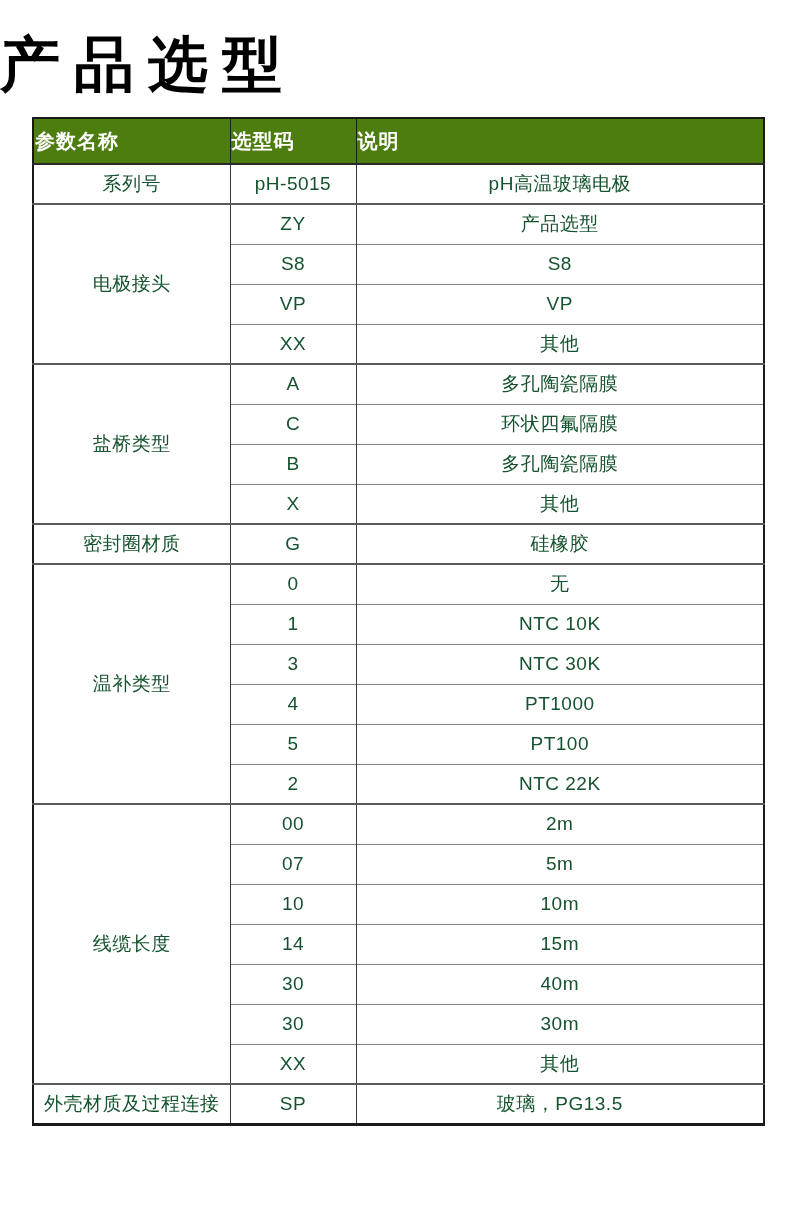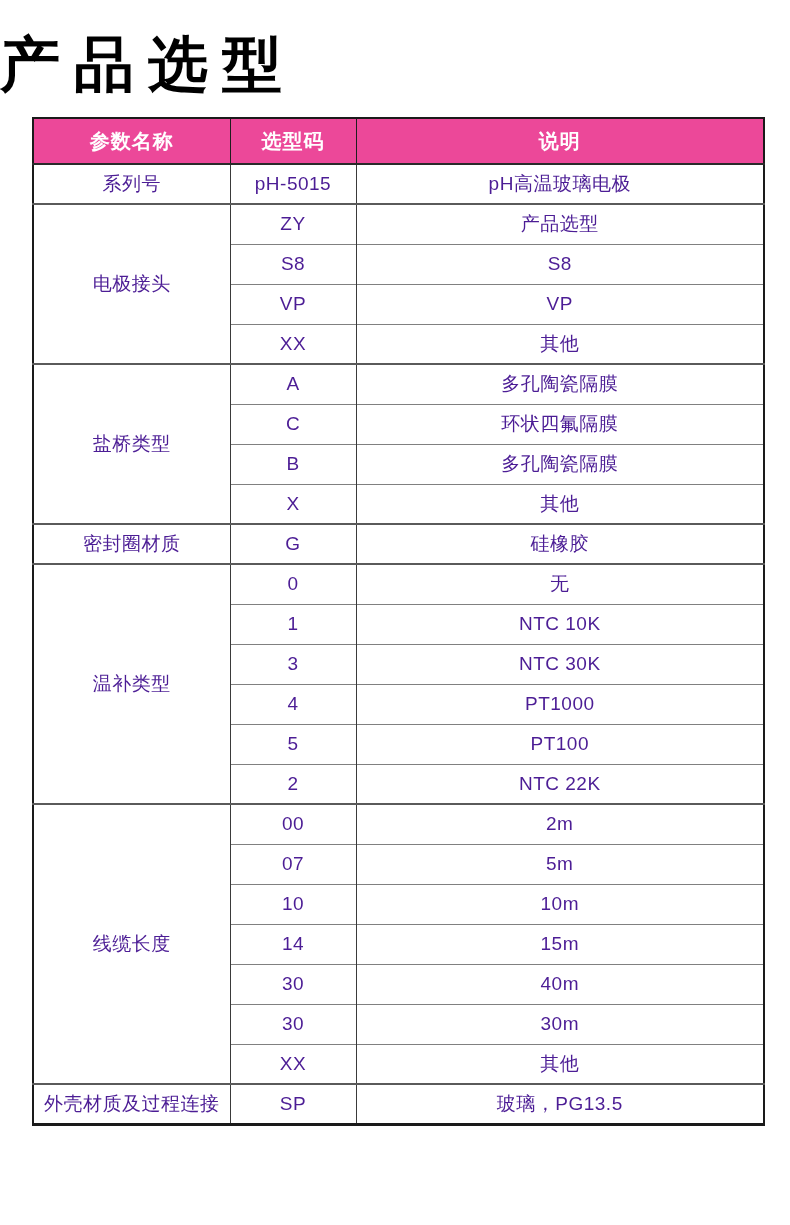--- a/index.html
+++ b/index.html
@@ -26,35 +26,35 @@
     width: 731px;
     border-collapse: collapse;
     table-layout: fixed;
     border: 2px solid #1a1a1a;
     border-bottom-width: 3px;
   }
   col.c1 { width: 197px; }
   col.c2 { width: 126px; }
   col.c3 { width: 408px; }
   th {
-    background: #ec4899;
+    background: #4d7c0f;
     color: #ffffff;
     font-size: 20px;
     font-weight: 700;
     height: 46px;
-    text-align: center;
+    text-align: left;
     vertical-align: middle;
     border-left: 1px solid #1f1f1f;
     border-bottom: 2px solid #2a2a2a;
     letter-spacing: 1px;
   }
   td {
     height: 40px;
     font-size: 19px;
-    color: #4c1d95;
+    color: #14532d;
     text-align: center;
     vertical-align: middle;
     border-left: 1px solid #3a3a3a;
     border-top: 1px solid #808080;
     letter-spacing: 0.5px;
     padding: 0 4px;
     white-space: nowrap;
     overflow: hidden;
   }
   tr.group-start td { border-top: 2px solid #5a5a5a; }

